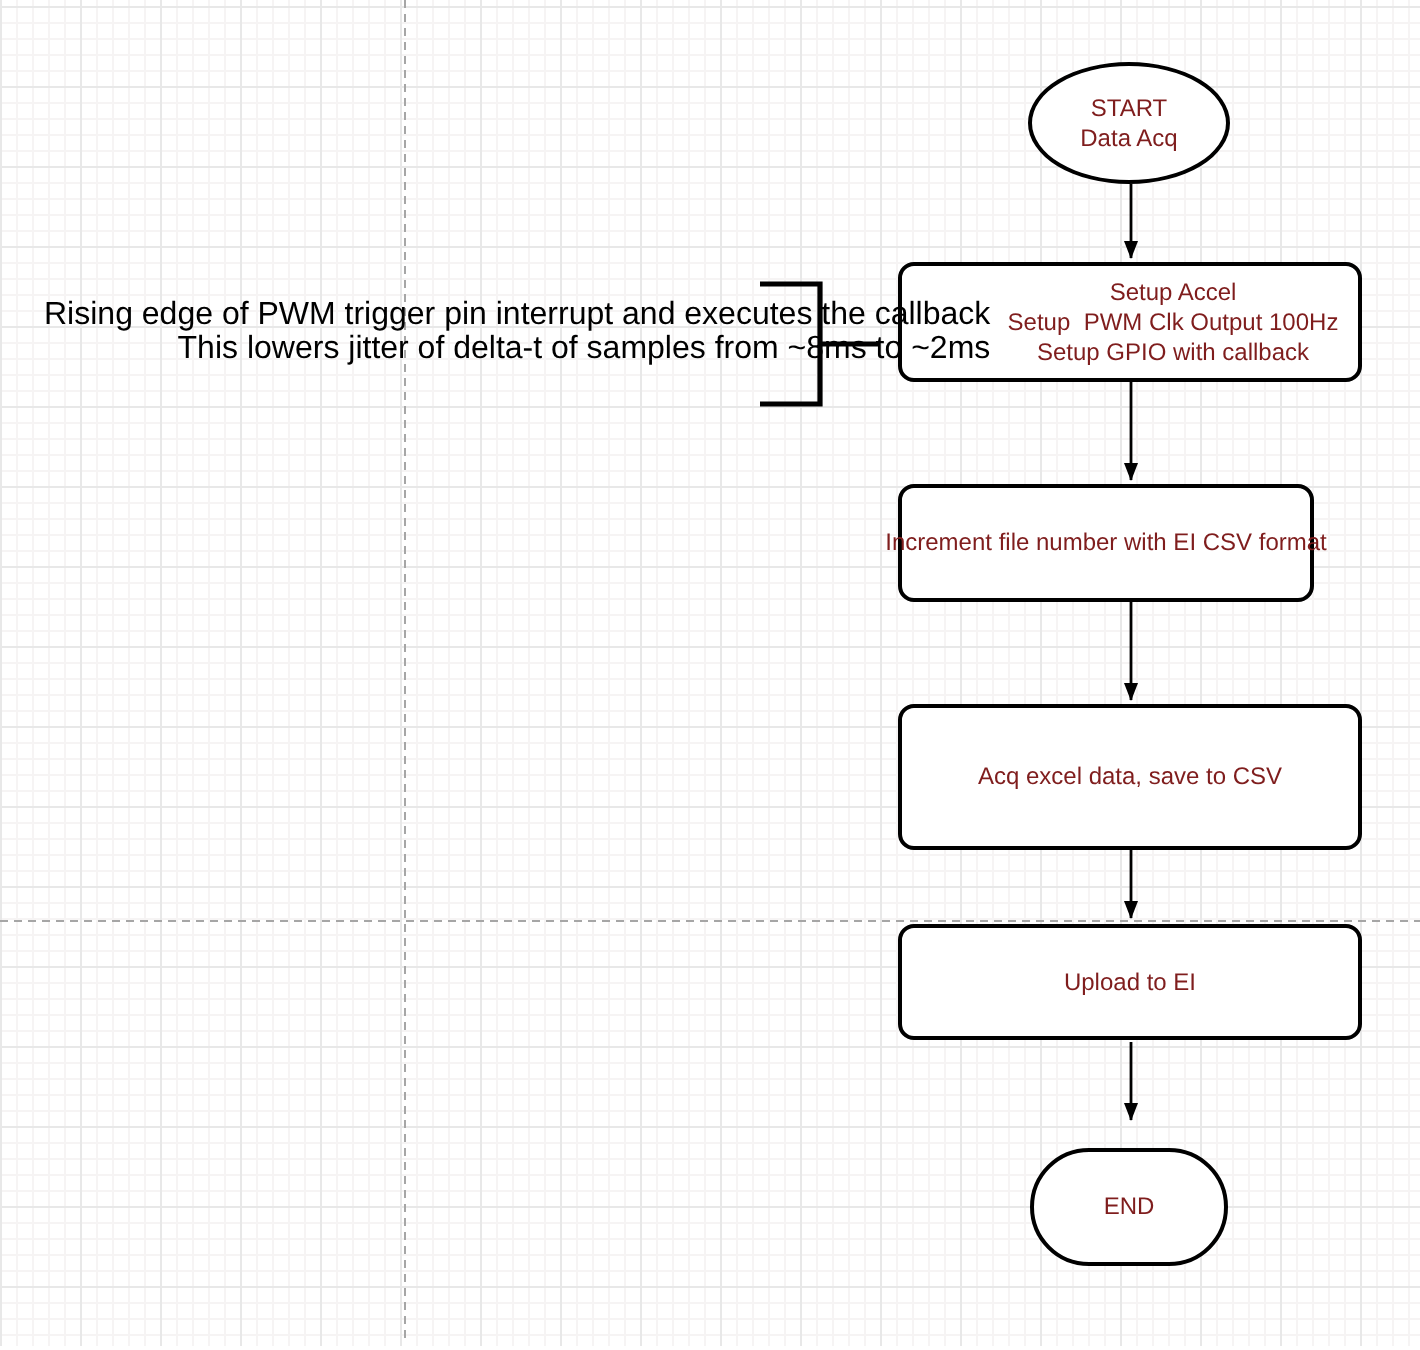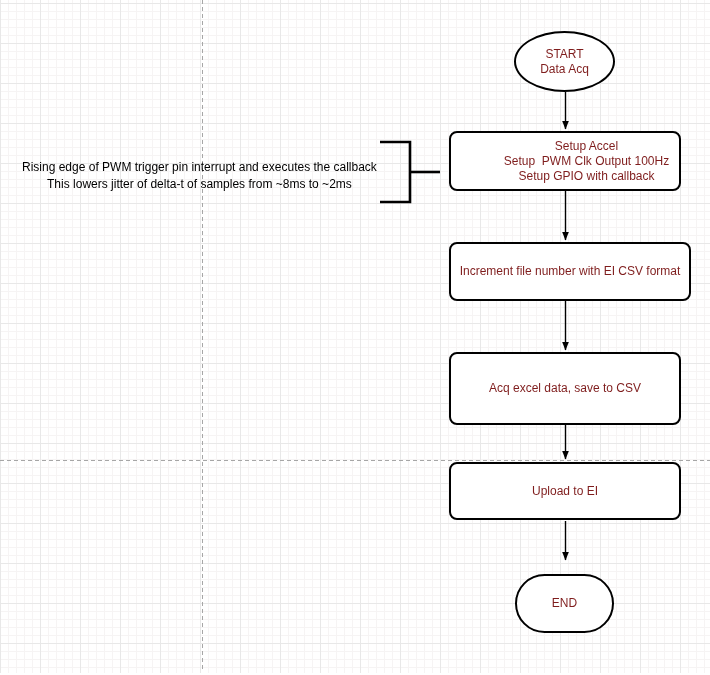--- a/index.html
+++ b/index.html
@@ -54,34 +54,34 @@
     font-size: 12px;
     line-height: 15px;
     color: #7f1d1d;
   }
   .ellipse    { border-radius: 50%; }
   .process    { border-radius: 8px; }
   .terminator { border-radius: 30px; margin-top: 12px; }
 
   .n-start     { left: 514px; top: 31px;  width: 101px; height: 61px; }
   .n-setup     { left: 449px; top: 131px; width: 232px; height: 60px; padding-left: 43px; }
-  .n-increment { left: 449px; top: 242px; width: 242px; height: 59px; }
+  .n-increment { left: 449px; top: 242px; width: 208px; height: 59px; }
   .n-acq       { left: 449px; top: 352px; width: 232px; height: 73px; }
   .n-upload    { left: 449px; top: 462px; width: 232px; height: 58px; }
   .n-end       { left: 515px; top: 562px; width: 99px;  height: 59px; }
 
   .annotation {
     position: absolute;
     left: 22px;
-    top: 159px;
-    font-size: 12px;
+    top: 149px;
+    font-size: 16px;
     line-height: 17px;
     white-space: pre;
     color: #000000;
-    text-align: center;
+    text-align: right;
   }
 </style>
 </head>
 <body>
 
 <div class="stage">
 
   <div class="grid"></div>
 
   <svg class="overlay" viewBox="0 0 710 675">

